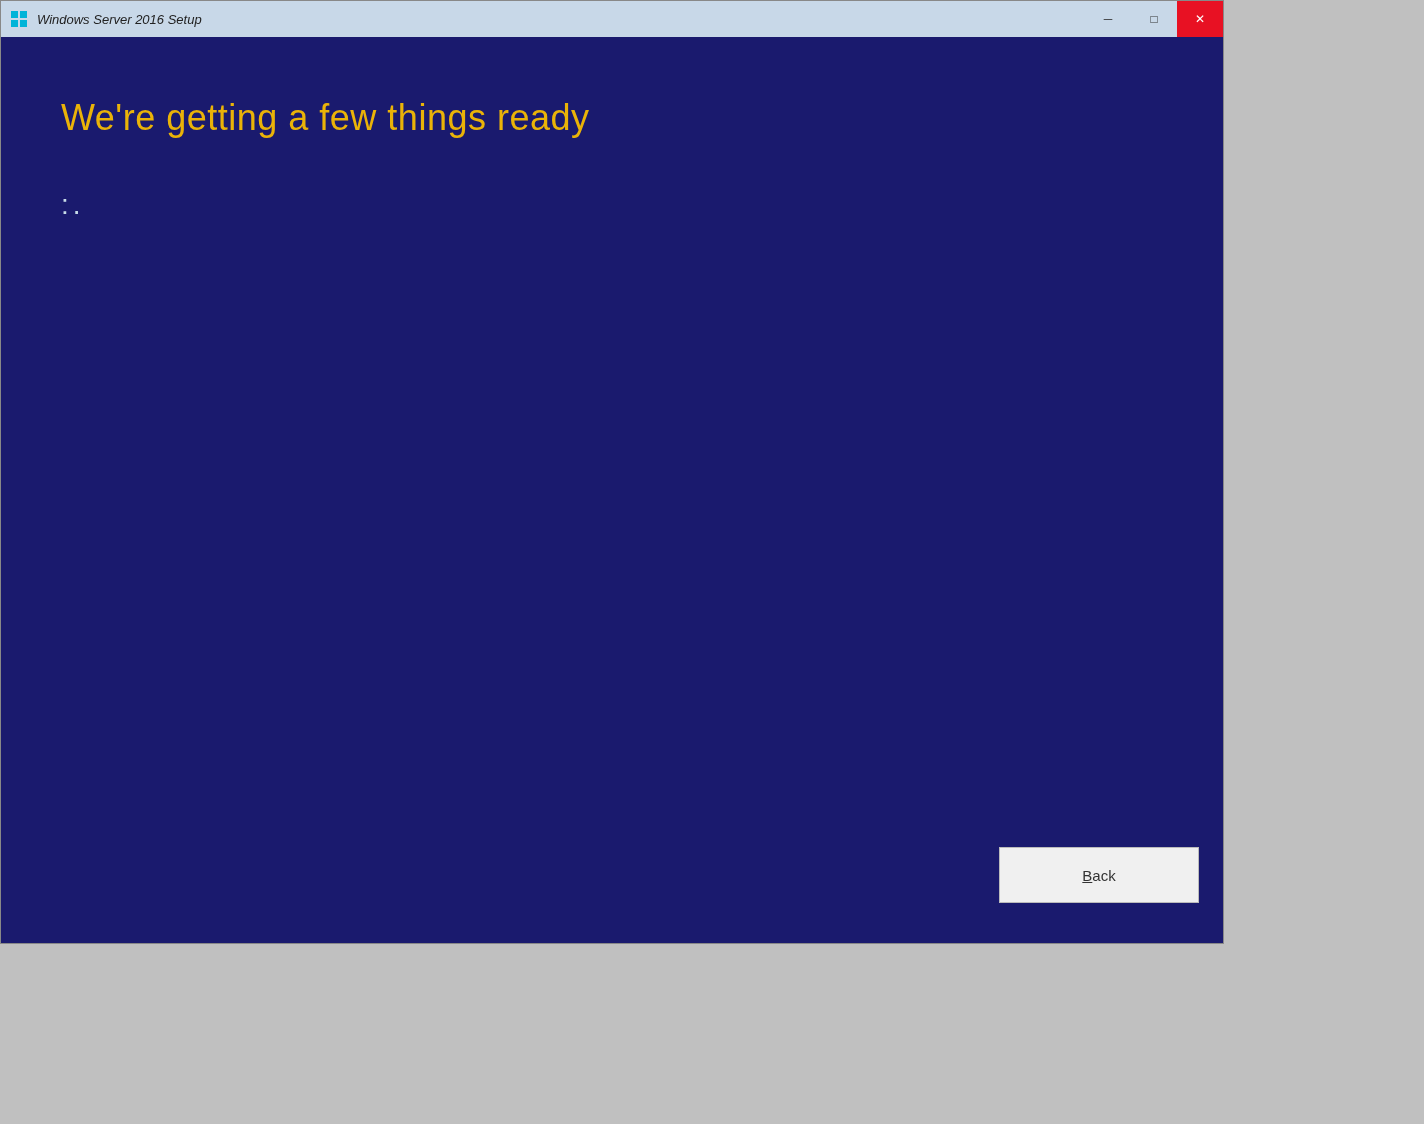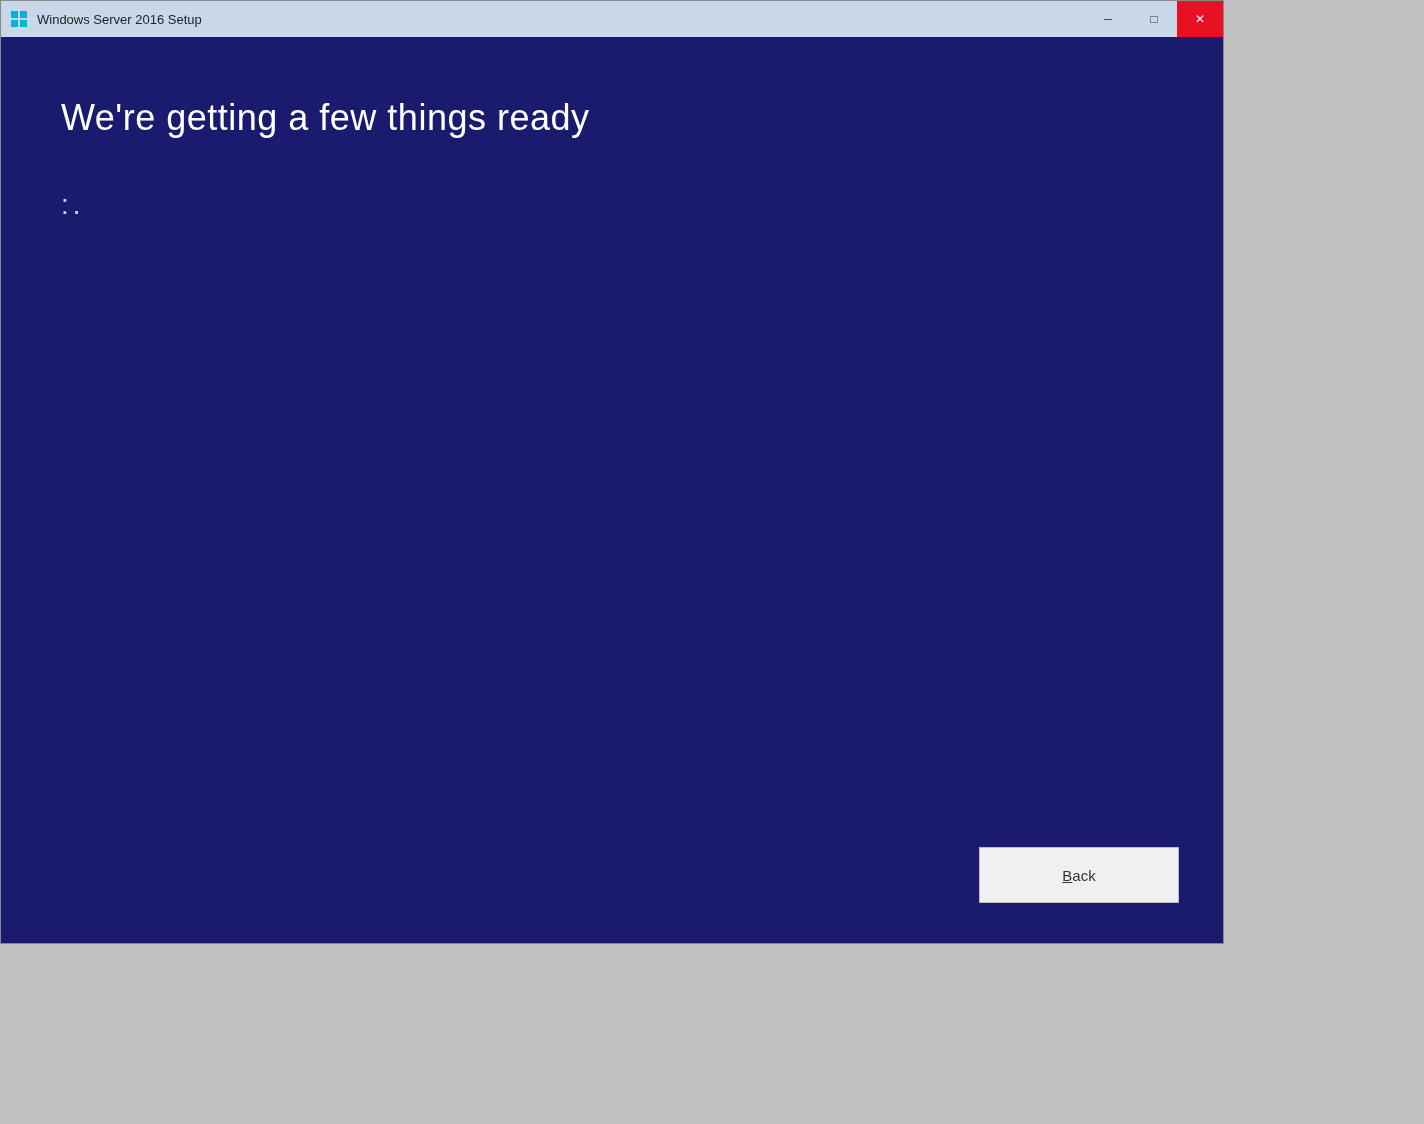--- a/index.html
+++ b/index.html
@@ -45,20 +45,21 @@
 
     .titlebar-icon {
       width: 20px;
       height: 20px;
     }
 
     .titlebar-title {
       font-size: 13px;
       color: #222;
       font-family: 'Segoe UI', Arial, sans-serif;
+      font-style: italic;
     }
 
     .titlebar-buttons {
       display: flex;
       height: 100%;
     }
 
     .titlebar-btn {
       width: 46px;
       height: 36px;
@@ -81,40 +82,40 @@
     .content {
       flex: 1;
       background: #1a1a6e;
       position: relative;
       display: flex;
       flex-direction: column;
       padding: 60px 60px 40px 60px;
     }
 
     .main-heading {
-      color: #ffffff;
+      color: #eab308;
       font-size: 36px;
       font-weight: 300;
       font-family: 'Segoe UI Light', 'Segoe UI', Arial, sans-serif;
       margin-bottom: 40px;
       letter-spacing: 0.5px;
     }
 
     .loading-dots {
       color: #c8dce8;
       font-size: 28px;
       font-weight: 300;
       letter-spacing: 4px;
       margin-top: 10px;
     }
 
     .footer {
       position: absolute;
       bottom: 40px;
-      right: 44px;
+      right: 24px;
       display: flex;
     }
 
     .footer-btn {
       width: 200px;
       height: 56px;
       background: #f0f0f0;
       border: 1px solid #bbb;
       color: #333;
       font-size: 15px;

